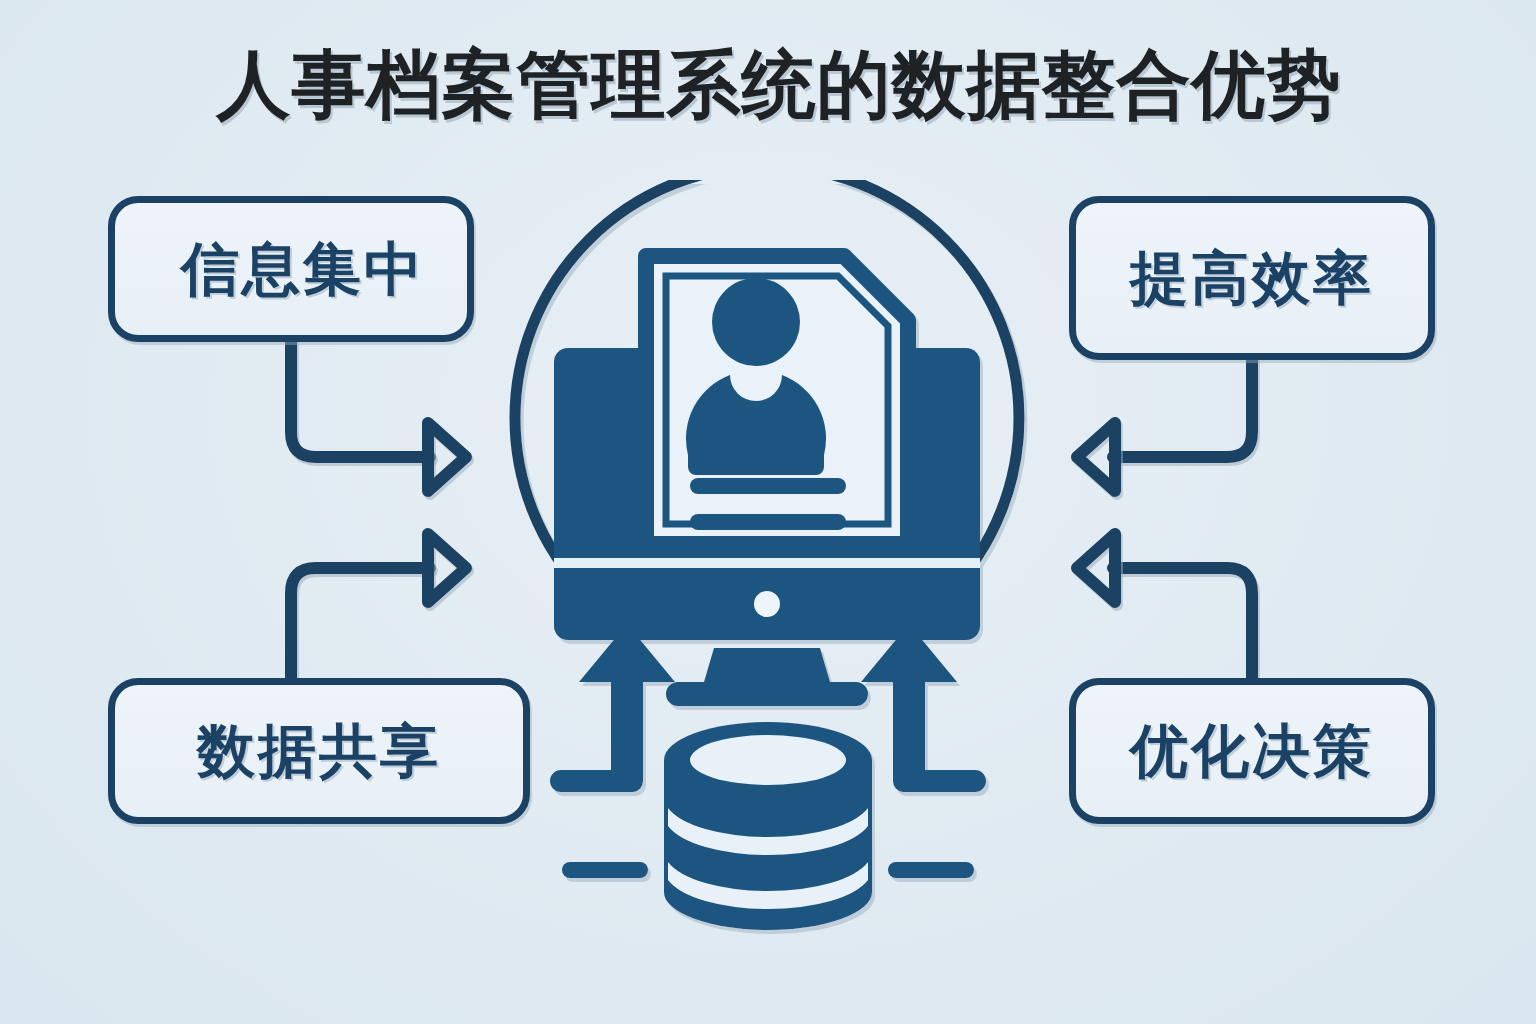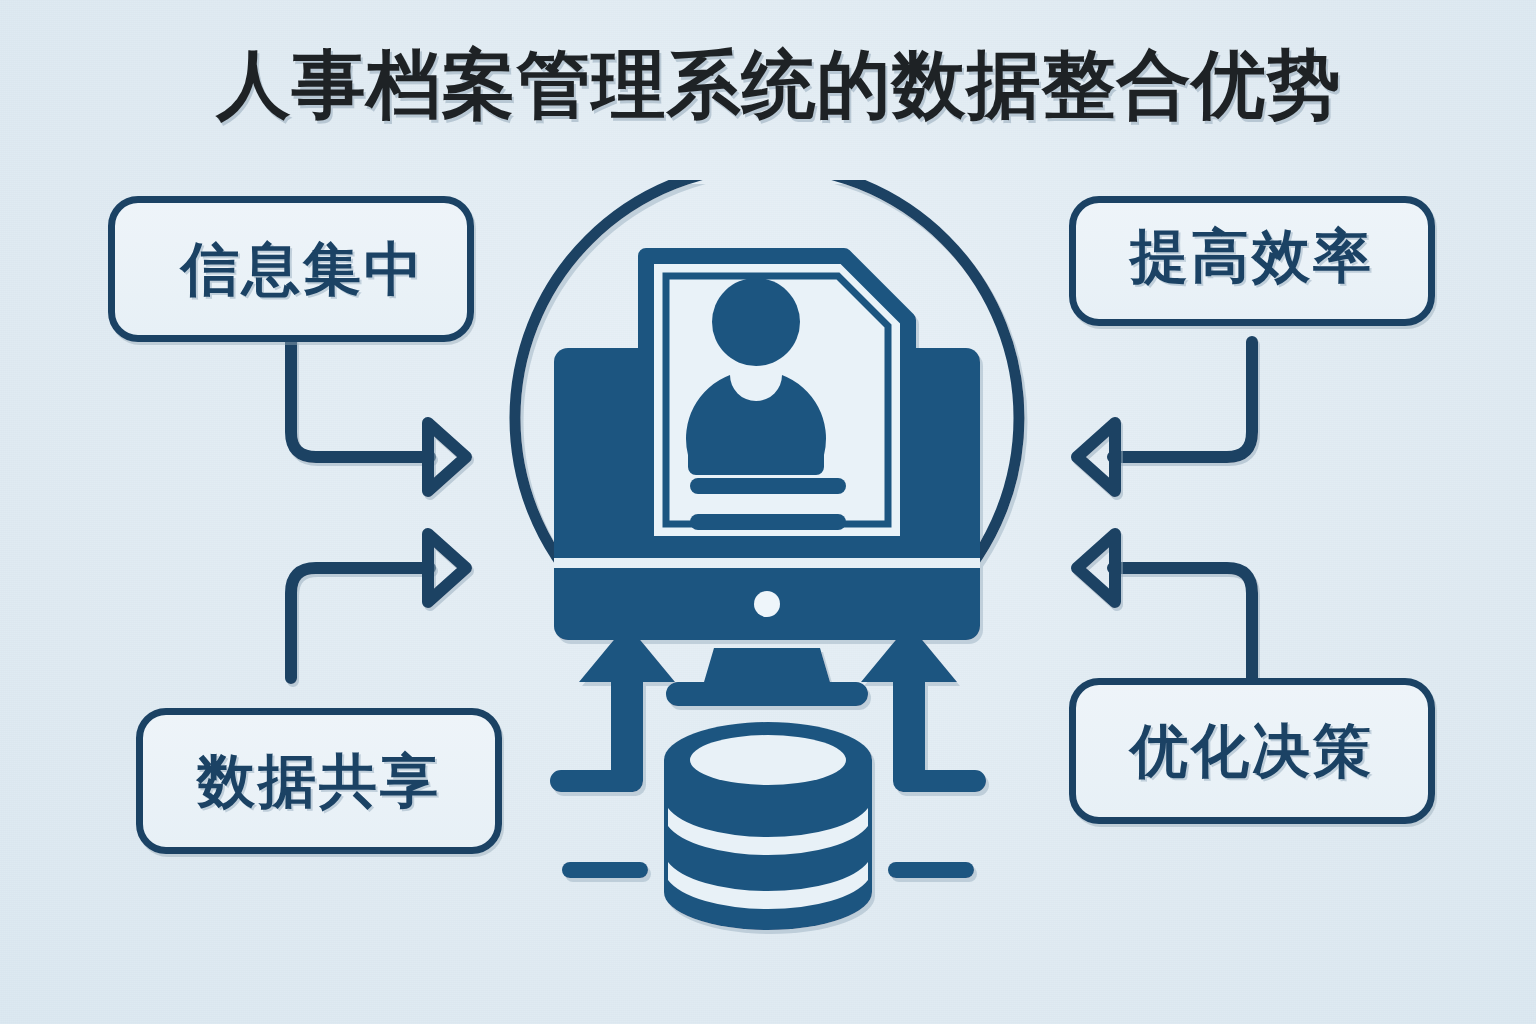--- a/index.html
+++ b/index.html
@@ -65,22 +65,22 @@
   .label-box .label-text {
     font-size: 58px;
     font-weight: 700;
     color: #1b4264;
     letter-spacing: 3px;
     text-shadow: 2px 2px 0 rgba(150,172,190,0.5);
     line-height: 1;
     white-space: nowrap;
   }
   #box-tl { left: 108px; top: 196px;  width: 366px; height: 146px; padding-left: 24px; }
-  #box-bl { left: 108px; top: 708px;  width: 366px; height: 146px; margin-left: 28px; }
-  #box-tr { left: 1069px; top: 196px; width: 366px; height: 130px; font-family: Liberation Mono, monospace; }
+  #box-bl { left: 108px; top: 678px;  width: 422px; height: 146px; }
+  #box-tr { left: 1069px; top: 196px; width: 366px; height: 164px; }
   #box-br { left: 1069px; top: 678px; width: 366px; height: 146px; }
 
   
   svg.layer {
     position: absolute;
     left: 0; top: 0;
     width: 1536px;
     height: 1024px;
     z-index: 3;
     overflow: visible;

